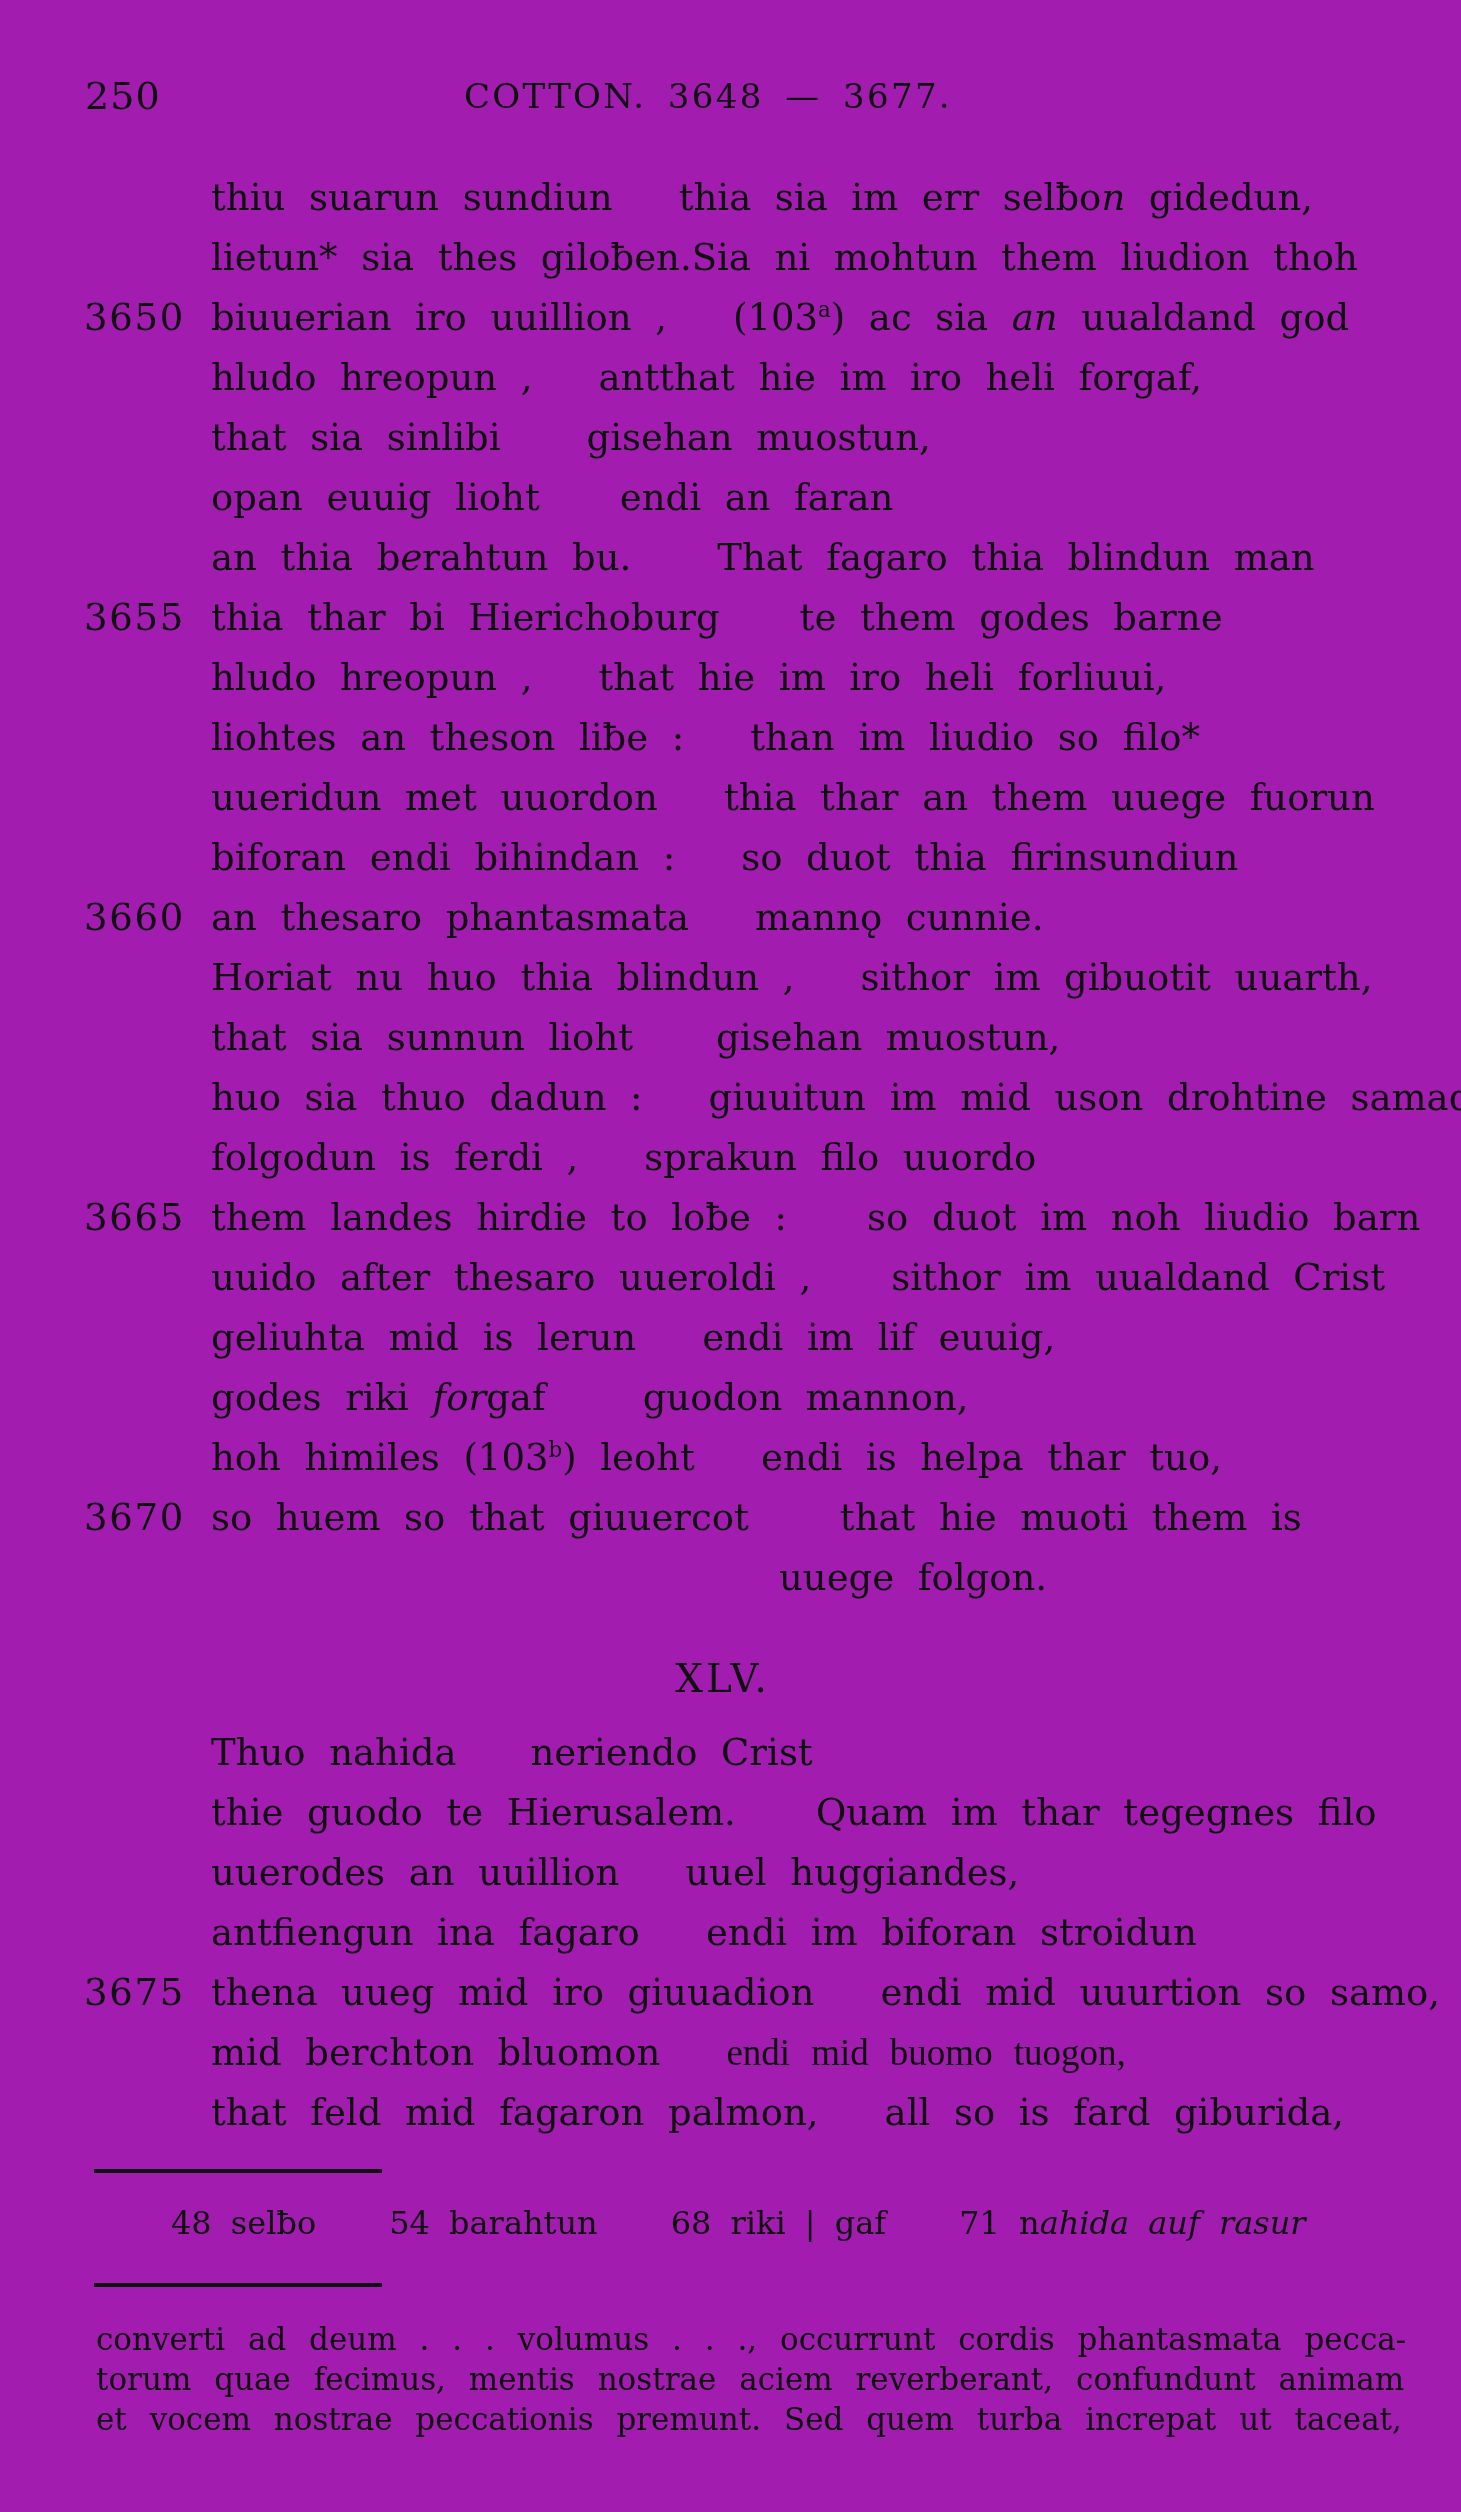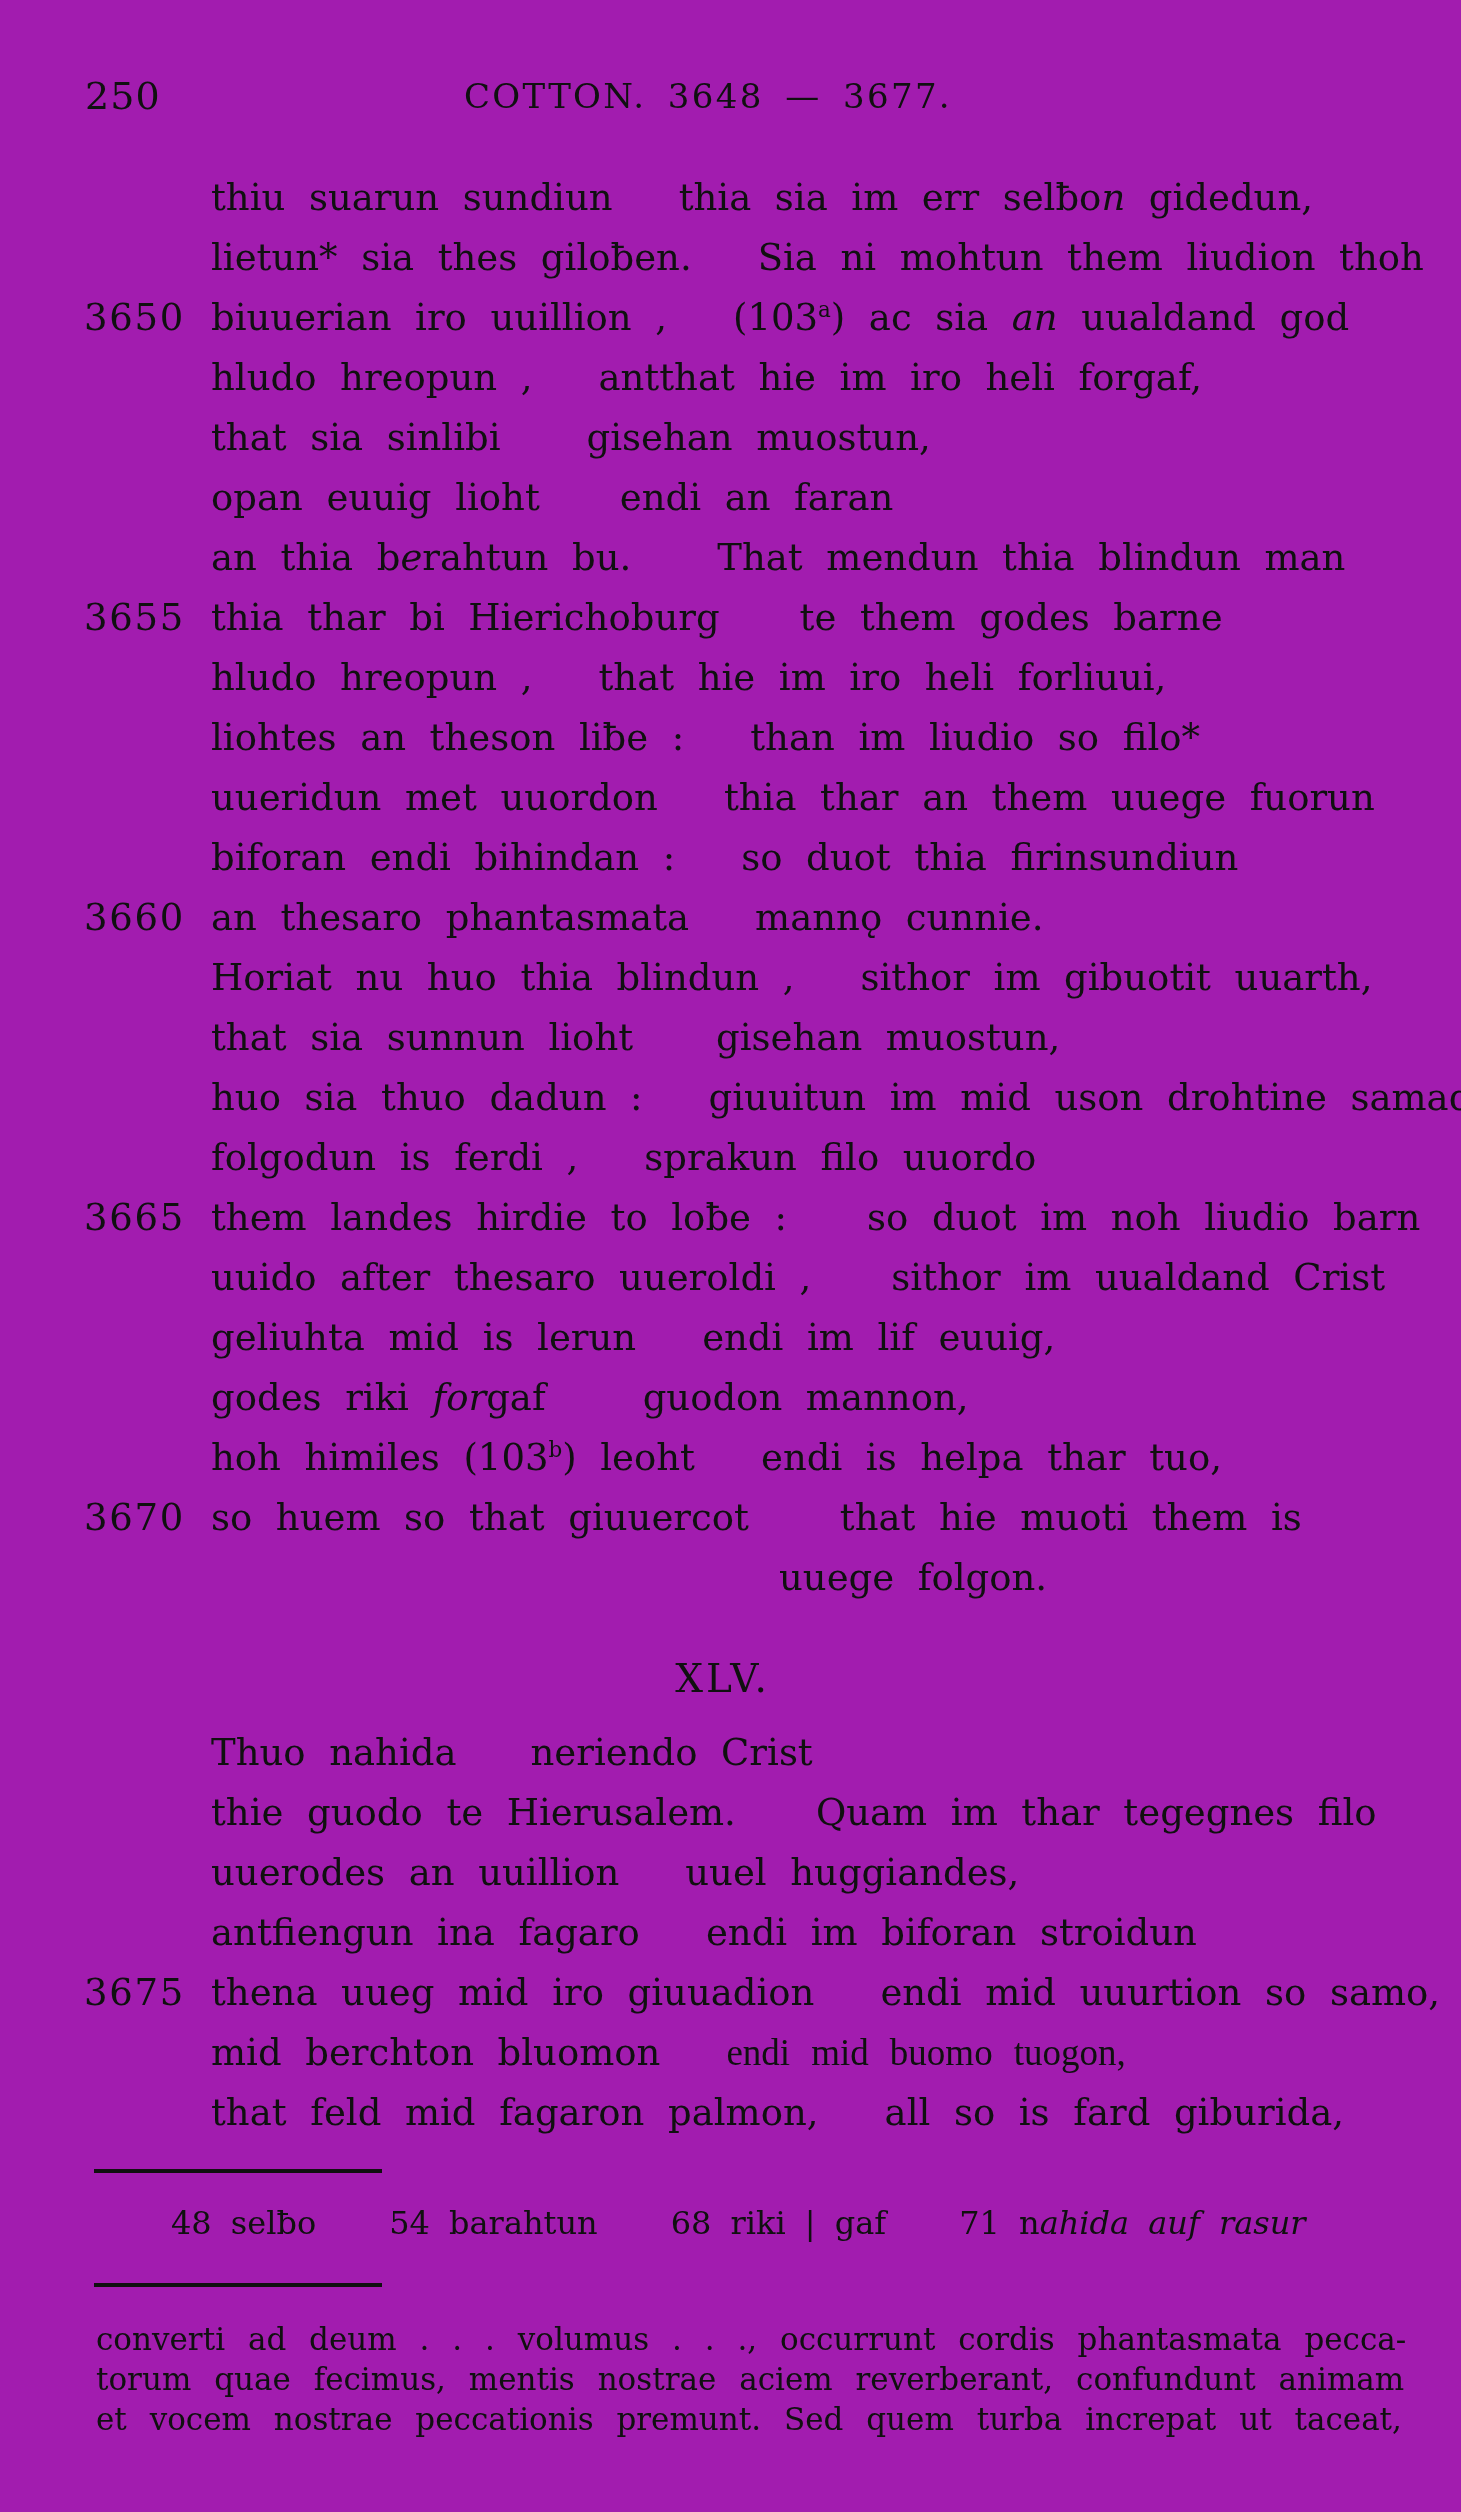--- a/index.html
+++ b/index.html
@@ -128,26 +128,26 @@
 
 <div class="page">
 
   <div class="running-head-row">
     <div class="page-number">250</div>
     <div class="running-head">COTTON. 3648 — 3677.</div>
   </div>
 
   <div class="verse-block verse-block-1" id="verse-block-1">
       <div class="vline"><span class="vhalf-a">thiu suarun sundiun</span><span class="vhalf-b" style="margin-left: 66px;">thia sia im err selƀo<i>n</i> gidedun,</span></div>
-      <div class="vline"><span class="vhalf-a">lietun* sia thes giloƀen.</span><span class="vhalf-b" style="margin-left: 66px;">Sia ni mohtun them liudion thoh</span></div>
+      <div class="vline"><span class="vhalf-a">lietun* sia thes giloƀen.</span><span class="vhalf-b" style="">Sia ni mohtun them liudion thoh</span></div>
       <div class="vline"><span class="vnum">3650</span><span class="vhalf-a">biuuerian iro uuillion ,</span><span class="vhalf-b" style="margin-left: 66px;">(103<sup>a</sup>) ac sia <i>an</i> uualdand god</span></div>
       <div class="vline"><span class="vhalf-a">hludo hreopun ,</span><span class="vhalf-b" style="margin-left: 66px;">antthat hie im iro heli forgaf,</span></div>
       <div class="vline"><span class="vhalf-a">that sia sinlibi</span><span class="vhalf-b" style="margin-left: 86px;">gisehan muostun,</span></div>
       <div class="vline"><span class="vhalf-a">opan euuig lioht</span><span class="vhalf-b" style="margin-left: 80px;">endi an faran</span></div>
-      <div class="vline"><span class="vhalf-a">an thia b<i>e</i>rahtun bu.</span><span class="vhalf-b" style="margin-left: 86px;">That mendun thia blindun man</span></div>
+      <div class="vline"><span class="vhalf-a">an thia b<i>e</i>rahtun bu.</span><span class="vhalf-b" style="margin-left: 86px;">That fagaro thia blindun man</span></div>
       <div class="vline"><span class="vnum">3655</span><span class="vhalf-a">thia thar bi Hierichoburg</span><span class="vhalf-b" style="margin-left: 80px;">te them godes barne</span></div>
       <div class="vline"><span class="vhalf-a">hludo hreopun ,</span><span class="vhalf-b" style="margin-left: 66px;">that hie im iro heli forliuui,</span></div>
       <div class="vline"><span class="vhalf-a">liohtes an theson liƀe :</span><span class="vhalf-b" style="margin-left: 66px;">than im liudio so filo*</span></div>
       <div class="vline"><span class="vhalf-a">uueridun met uuordon</span><span class="vhalf-b" style="margin-left: 66px;">thia thar an them uuege fuorun</span></div>
       <div class="vline"><span class="vhalf-a">biforan endi bihindan :</span><span class="vhalf-b" style="margin-left: 66px;">so duot thia firinsundiun</span></div>
       <div class="vline"><span class="vnum">3660</span><span class="vhalf-a">an thesaro phantasmata</span><span class="vhalf-b" style="margin-left: 66px;">mannǫ cunnie.</span></div>
       <div class="vline"><span class="vhalf-a">Horiat nu huo thia blindun ,</span><span class="vhalf-b" style="margin-left: 66px;">sithor im gibuotit uuarth,</span></div>
       <div class="vline"><span class="vhalf-a">that sia sunnun lioht</span><span class="vhalf-b" style="margin-left: 83px;">gisehan muostun,</span></div>
       <div class="vline"><span class="vhalf-a">huo sia thuo dadun :</span><span class="vhalf-b" style="margin-left: 66px;">giuuitun im mid uson drohtine samad,</span></div>
       <div class="vline"><span class="vhalf-a">folgodun is ferdi ,</span><span class="vhalf-b" style="margin-left: 66px;">sprakun filo uuordo</span></div>

